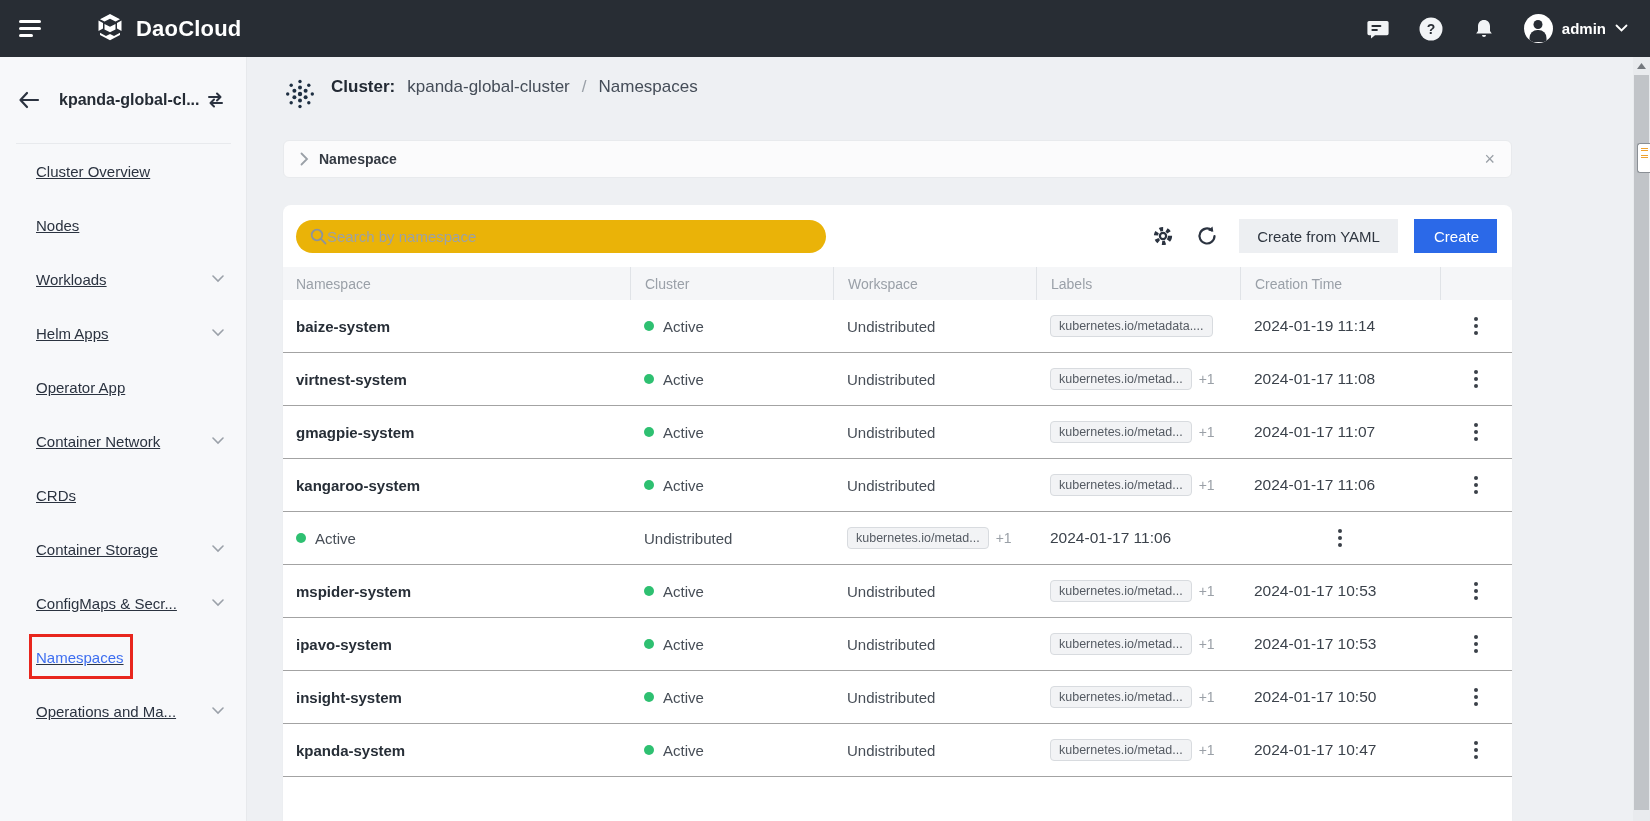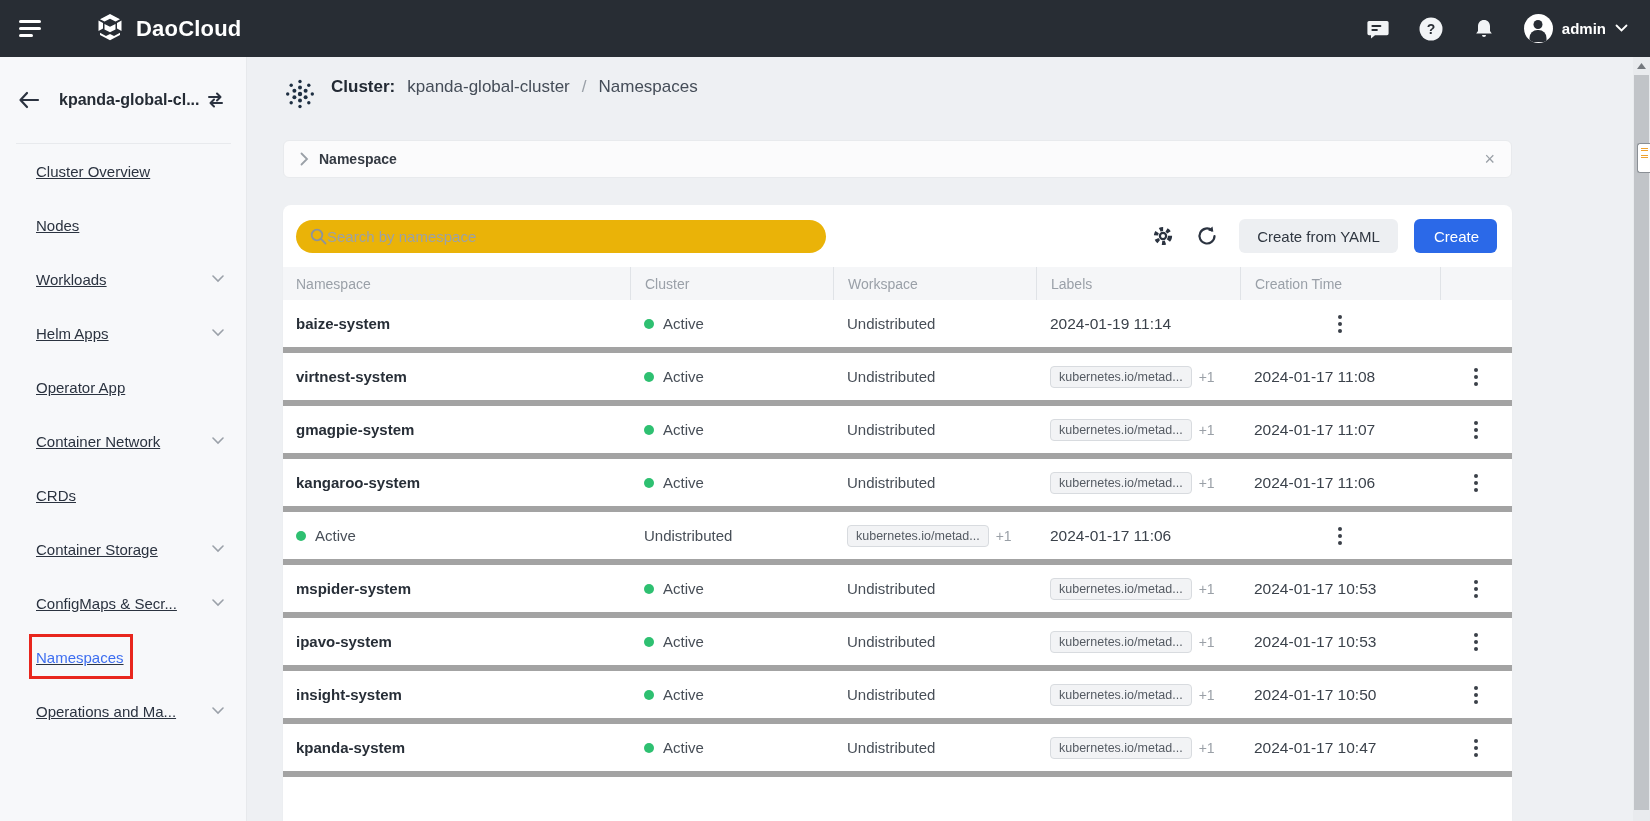--- a/index.html
+++ b/index.html
@@ -43,30 +43,30 @@
   .banner-title { font-size:14px; font-weight:bold; color:#343a43; margin-left:10px; }
   .banner-close { margin-left:auto; font-size:18px; color:#9aa0a7; cursor:pointer; line-height:1; }
 
   .card { position:absolute; left:36px; top:148px; width:1229px; height:700px; background:#fff; border-radius:8px; box-shadow:0 1px 2px rgba(30,40,60,.04); }
   .toolbar { height:62px; display:flex; align-items:center; padding:0 15px 0 13px; }
   .search { width:530px; height:33px; background:#eab308; border-radius:17px; display:flex; align-items:center; padding:0 14px; gap:0; }
   .search input { border:none; outline:none; background:transparent; flex:1; font-size:15px; color:#3a414b; font-family:"Liberation Sans",sans-serif; }
   .search input::placeholder { color:#9ba1a8; }
   .tools { margin-left:auto; display:flex; align-items:center; gap:20px; }
   .icon-btn { width:24px; height:24px; display:flex; align-items:center; justify-content:center; cursor:pointer; }
-  .btn { height:34px; border:none; border-radius:6px; font-size:15px; font-family:"Liberation Sans",sans-serif; cursor:pointer; padding:0 18px; }
+  .btn { height:34px; border:none; border-radius:0; font-size:15px; font-family:"Liberation Sans",sans-serif; cursor:pointer; padding:0 18px; }
   .btn.secondary { background:#edeff2; color:#2f3640; }
   .btn.primary { background:#2b69e8; color:#fff; margin-left:-4px;padding-left:20px; }
 
   .thead, .trow { display:grid; grid-template-columns:347px 203px 203px 204px 200px 72px; }
   .thead { height:33px; background:#f5f6f8; }
   .th { display:flex; align-items:center; font-size:14px; color:#9aa0a8; padding-left:14px; }
   .th:first-child { padding-left:13px; }
   .th + .th { border-left:1px solid #e0e3e7; }
-  .trow { height:53px; border-bottom:6px solid #a3a3a3; }
+  .trow { height:53px; border-bottom:1px solid #a3a3a3; }
   .td { display:flex; align-items:center; padding-left:14px; font-size:15px; color:#474e57; overflow:hidden; }
   .td:first-child { padding-left:13px; }
   .td.name { font-weight:bold; color:#272e37; cursor:pointer; }
   .dot { width:10px; height:10px; border-radius:50%; background:#2ec071; margin-right:9px; flex:none; }
   .chip { font-size:12.5px; color:#555b63; background:#f2f3f5; border:1px solid #d8dbdf; border-radius:4px; padding:3px 8px; white-space:nowrap; }
   .more { font-size:14px; color:#9aa0a7; margin-left:7px; }
   .td.time { color:#3b424b; font-size:15.5px; }
   .td.actions { justify-content:center; padding-left:0; }
   .kebab { display:flex; flex-direction:column; gap:3px; cursor:pointer; padding:4px; }
   .kebab i { width:4px; height:4px; border-radius:50%; background:#3a4048; }
@@ -273,20 +273,23 @@
           <div class="th"></div>
         </div>
       <div>
           <div class="trow">
             <div class="td name">baize-system</div>
             <div class="td">
               <span class="dot"></span>
               <span>Active</span>
             </div>
             <div class="td">Undistributed</div>
+            <div class="td">
+              <span class="chip">kubernetes.io/metadata....</span>
+            </div>
             <div class="td time">2024-01-19 11:14</div>
             <div class="td actions">
               <span class="kebab">
                 <i></i>
                 <i></i>
                 <i></i>
               </span>
             </div>
           </div>
           <div class="trow">

